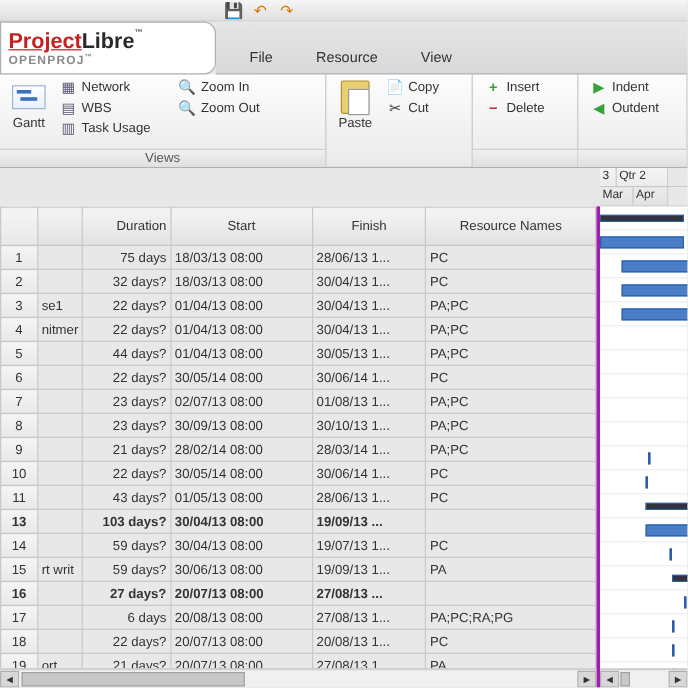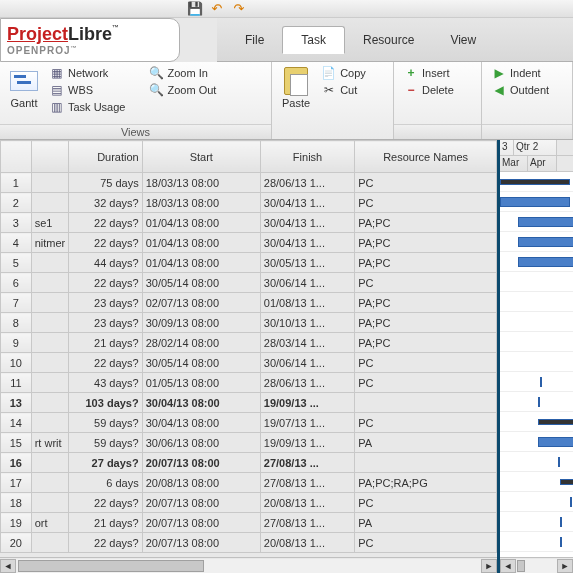--- a/index.html
+++ b/index.html
@@ -15,21 +15,21 @@
   
   .header-row { display: flex; height: 44px; }
   .logo-area { width: 180px; background: #fff; border: 1px solid #b0b0b0; border-radius: 0 10px 10px 0; padding: 2px 6px; display: flex; flex-direction: column; justify-content: center; }
   .logo-main { font-size: 18px; font-weight: bold; }
   .logo-main .red { color: #c52020; text-decoration: underline; }
   .logo-main .dark { color: #2a2a2a; }
   .logo-main .tm { font-size: 7px; vertical-align: top; color: #555; }
   .logo-sub { font-size: 10px; color: #888; letter-spacing: 1px; font-weight: bold; }
   .logo-sub .tm2 { font-size: 6px; vertical-align: top; }
   
-  .tabs { flex: 1; display: flex; align-items: center; background: linear-gradient(#e6e6e6,#d8d8d8); border-bottom: 1px solid #b0b0b0; padding-left: 10px; margin-left: 37px; }
+  .tabs { flex: 1; display: flex; align-items: flex-end; background: linear-gradient(#e6e6e6,#d8d8d8); border-bottom: 1px solid #b0b0b0; padding-left: 10px; }
   .tab { padding: 6px 18px; background: transparent; color: #333; font-size: 12px; cursor: pointer; }
   .tab.active { background: #fff; border: 1px solid #b0b0b0; border-bottom: 1px solid #fff; border-radius: 3px 3px 0 0; margin-bottom: -1px; font-weight: 500; }
   
   .ribbon { display: flex; background: linear-gradient(#fdfdfd,#eaeaea); border-bottom: 1px solid #b0b0b0; height: 78px; }
   .ribbon-group { border-right: 1px solid #c8c8c8; padding: 3px 6px 1px 6px; display: flex; flex-direction: column; }
   .ribbon-group-body { flex: 1; display: flex; align-items: flex-start; gap: 4px; }
   .ribbon-group-title { text-align: center; font-size: 11px; color: #555; padding: 1px 0; background: linear-gradient(#f0f0f0,#e0e0e0); border-top: 1px solid #d0d0d0; margin: 0 -6px -1px -6px; }
   .ribbon-big { display: flex; flex-direction: column; align-items: center; gap: 2px; padding: 2px 4px; cursor: pointer; }
   .ribbon-big-icon { width: 28px; height: 28px; display: flex; align-items: center; justify-content: center; font-size: 20px; }
   .ribbon-col { display: flex; flex-direction: column; gap: 1px; }
@@ -37,21 +37,21 @@
   .ribbon-item .icon { width: 14px; height: 14px; display: inline-flex; align-items: center; justify-content: center; font-size: 12px; }
   
   .gantt-icon { background: linear-gradient(#fff,#e8f0ff); border: 1px solid #99b3d9; width: 28px; height: 20px; position: relative; }
   .gantt-icon::before { content: ""; position: absolute; left: 3px; top: 3px; width: 12px; height: 3px; background: #3a70c0; }
   .gantt-icon::after { content: ""; position: absolute; left: 6px; top: 9px; width: 14px; height: 3px; background: #3a70c0; }
   
   .paste-icon { width: 24px; height: 28px; background: #e8d070; border: 1px solid #b09030; border-radius: 2px; position: relative; }
   .paste-icon::before { content: ""; position: absolute; left: 5px; top: 6px; width: 16px; height: 20px; background: #fff; border: 1px solid #999; }
   
   .content { display: flex; height: calc(573px - 18px - 44px - 78px); }
-  .grid-area { flex: 0 0 500px; display: flex; flex-direction: column; overflow: hidden; border-right: 3px solid #0c4a6e; }
+  .grid-area { flex: 0 0 500px; display: flex; flex-direction: column; overflow: hidden; border-right: 3px solid #a21caf; margin-top: 32px; }
   .chart-area { flex: 1; background: #fff; position: relative; overflow: hidden; }
   
   table { border-collapse: collapse; width: 100%; table-layout: fixed; }
   th, td { border: 1px solid #c8c8c8; padding: 0 3px; height: 20px; font-size: 11px; overflow: hidden; white-space: nowrap; text-overflow: clip; }
   th { background: linear-gradient(#f5f5f5,#e2e2e2); font-weight: normal; text-align: center; height: 32px; }
   .col-idx { width: 26px; text-align: center; background: linear-gradient(#f5f5f5,#e8e8e8); }
   .col-info { width: 32px; }
   .col-dur { width: 62px; text-align: right; }
   .col-start { width: 100px; }
   .col-finish { width: 80px; }
@@ -99,21 +99,20 @@
   <div class="logo-area">
     <div class="logo-main">
       <span class="red">Project</span><span class="dark">Libre</span><span class="tm">™</span>
     </div>
     <div class="logo-sub">
       <span>OPENPROJ</span><span class="tm2">™</span>
     </div>
   </div>
   <div class="tabs">
     <div class="tab">File</div>
-    <div class="tab active">Task</div>
     <div class="tab">Resource</div>
     <div class="tab">View</div>
   </div>
 </div>
 
 <div class="ribbon">
   <div class="ribbon-group" style="width:272px">
     <div class="ribbon-group-body">
       <div class="ribbon-big">
         <div class="ribbon-big-icon">

